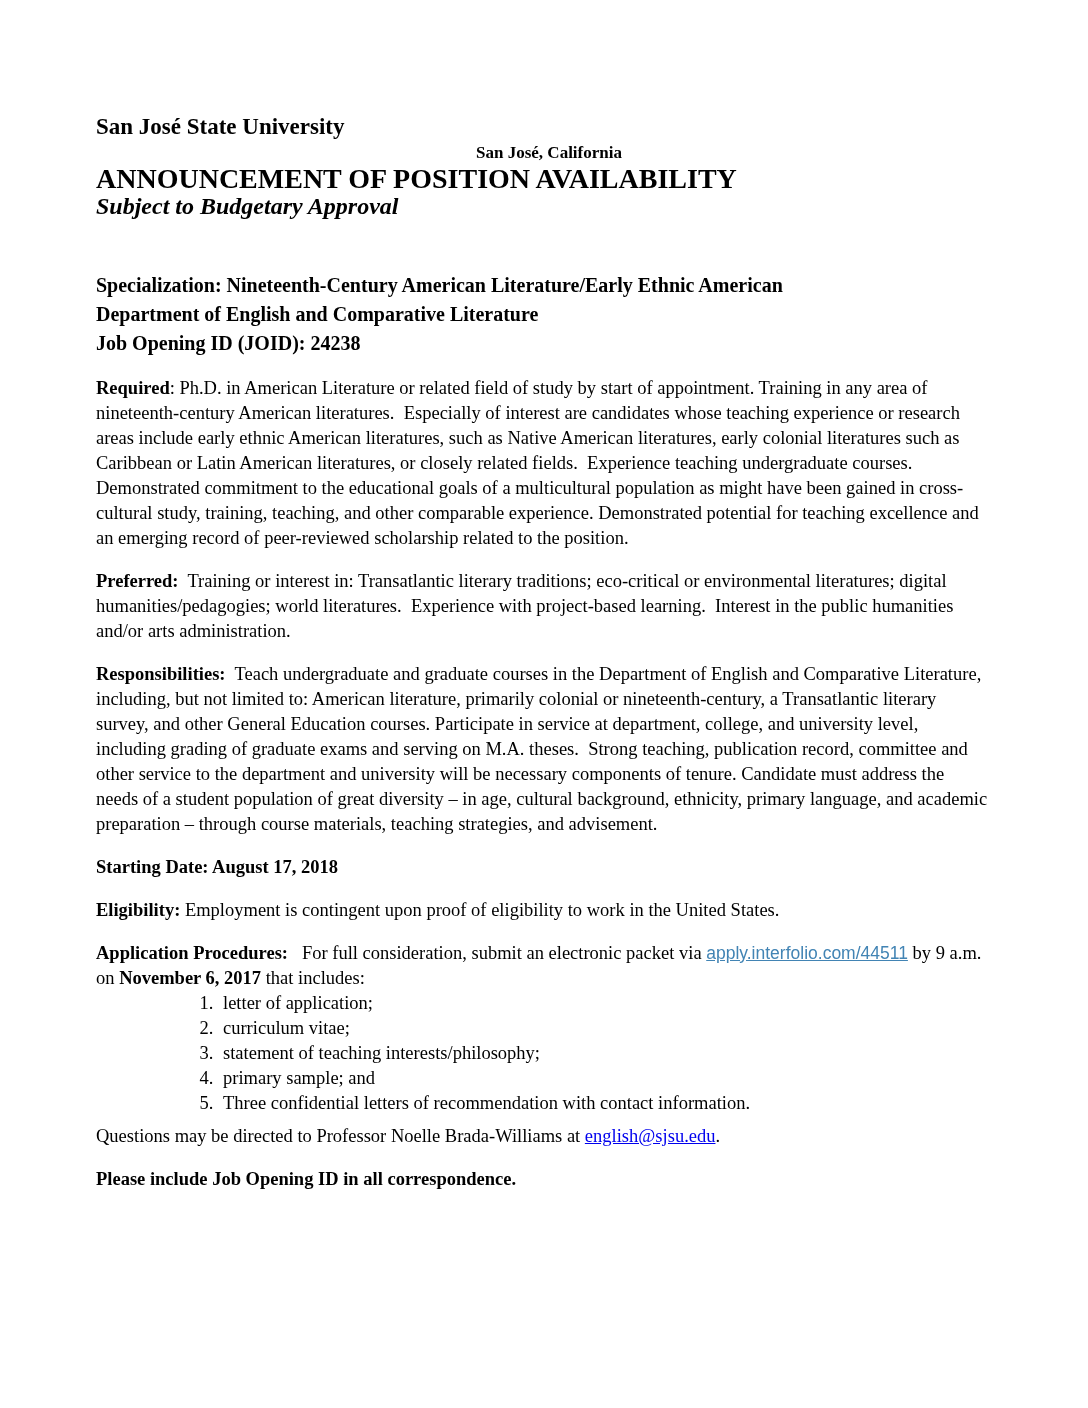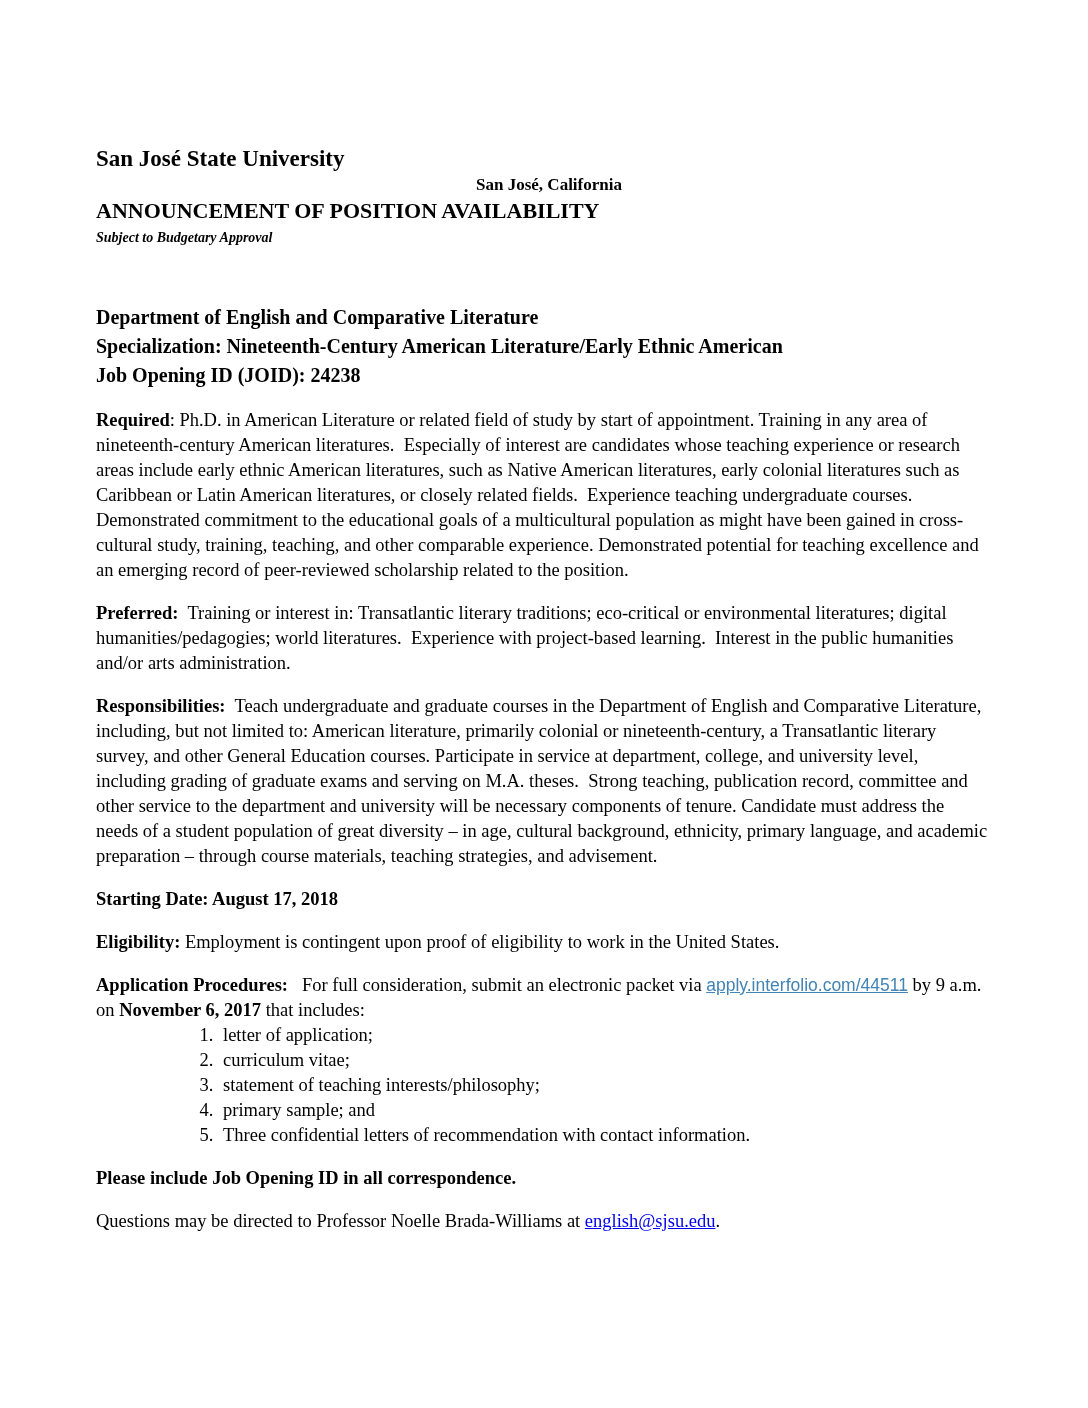--- a/index.html
+++ b/index.html
@@ -10,25 +10,25 @@
     background: #ffffff;
     box-sizing: border-box;
     padding: 112px 0 0 96px;
     font-family: "Liberation Serif", serif;
     color: #000000;
     overflow: hidden;
   }
   .content { width: 906px; }
 
   
-  .header { margin-bottom: 52px; margin-top: 32px; }
+  .header { margin-bottom: 52px; }
   .h-univ { font-size: 23px; font-weight: bold; line-height: 29px; }
   .h-loc  { font-size: 17px; font-weight: bold; line-height: 24px; text-align: center; }
-  .h-ann  { font-size: 22px; font-weight: bold; line-height: 28px; }
-  .h-sub  { font-size: 14px; font-weight: bold; font-style: italic; line-height: 26px; }
+  .h-ann  { font-size: 28px; font-weight: bold; line-height: 28px; }
+  .h-sub  { font-size: 24px; font-weight: bold; font-style: italic; line-height: 26px; }
 
   
   .position { font-size: 20px; font-weight: bold; line-height: 29px; margin-bottom: 18px; }
 
   
   .body-text { font-size: 18.5px; line-height: 25px; }
   .para { margin: 0 12px 18px 0; white-space: pre-wrap; }
   .para.tight { margin-bottom: 0; }
   .bold { font-weight: bold; }
   .qual-heading { font-weight: bold; white-space: pre-wrap; }
@@ -58,22 +58,22 @@
   <div class="content">
 
     <div class="header">
       <div class="h-univ">San José State University</div>
       <div class="h-loc">San José, California</div>
       <div class="h-ann">ANNOUNCEMENT OF POSITION AVAILABILITY</div>
       <div class="h-sub">Subject to Budgetary Approval</div>
     </div>
 
     <div class="position">
+      <div>Specialization: Nineteenth-Century American Literature/Early Ethnic American</div>
       <div>Department of English and Comparative Literature</div>
-      <div>Specialization: Nineteenth-Century American Literature/Early Ethnic American</div>
       <div>Job Opening ID (JOID): 24238</div>
     </div>
 
     <div class="body-text">
 
       <p class="para"><span class="bold">Required</span><span>: Ph.D. in American Literature or related field of study by start of appointment. Training in any area of nineteenth-century American literatures.  Especially of interest are candidates whose teaching experience or research areas include early ethnic American literatures, such as Native American literatures, early colonial literatures such as Caribbean or Latin American literatures, or closely related fields.  Experience teaching undergraduate courses.  Demonstrated commitment to the educational goals of a multicultural population as might have been gained in cross-cultural study, training, teaching, and other comparable experience. Demonstrated potential for teaching excellence and an emerging record of peer-reviewed scholarship related to the position.</span></p>
 
       <p class="para"><span class="bold">Preferred:</span><span>  Training or interest in: Transatlantic literary traditions; eco-critical or environmental literatures; digital humanities/pedagogies; world literatures.  Experience with project-based learning.  Interest in the public humanities and/or arts administration.</span></p>
 
       <p class="para"><span class="bold">Responsibilities:</span><span>  Teach undergraduate and graduate courses in the Department of English and Comparative Literature, including, but not limited to: American literature, primarily colonial or nineteenth-century, a Transatlantic literary survey, and other General Education courses. Participate in service at department, college, and university level, including grading of graduate exams and serving on M.A. theses.  Strong teaching, publication record, committee and other service to the department and university will be necessary components of tenure. Candidate must address the needs of a student population of great diversity – in age, cultural background, ethnicity, primary language, and academic preparation – through course materials, teaching strategies, and advisement.</span></p>
@@ -86,19 +86,19 @@
       <p class="para tight"><span class="bold">Application Procedures:</span><span>   For full consideration, submit an electronic packet via </span><a class="link-interfolio">apply.interfolio.com/44511</a><span> by 9 a.m. on </span><span class="bold">November 6, 2017</span><span> that includes:</span></p>
 
       <ol class="app-list">
         <li>letter of application;</li>
         <li>curriculum vitae;</li>
         <li>statement of teaching interests/philosophy;</li>
         <li>primary sample; and</li>
         <li>Three confidential letters of recommendation with contact information.</li>
       </ol>
 
+      <p class="para"><span>Questions may be directed to Professor Noelle Brada-Williams at </span><a class="link-email">english@sjsu.edu</a><span>.</span></p>
+
       <p class="para bold" style="margin-top:18px;">Please include Job Opening ID in all correspondence.</p>
-
-      <p class="para"><span>Questions may be directed to Professor Noelle Brada-Williams at </span><a class="link-email">english@sjsu.edu</a><span>.</span></p>
 
     </div>
   </div>
 </div>
 
 </body></html>

